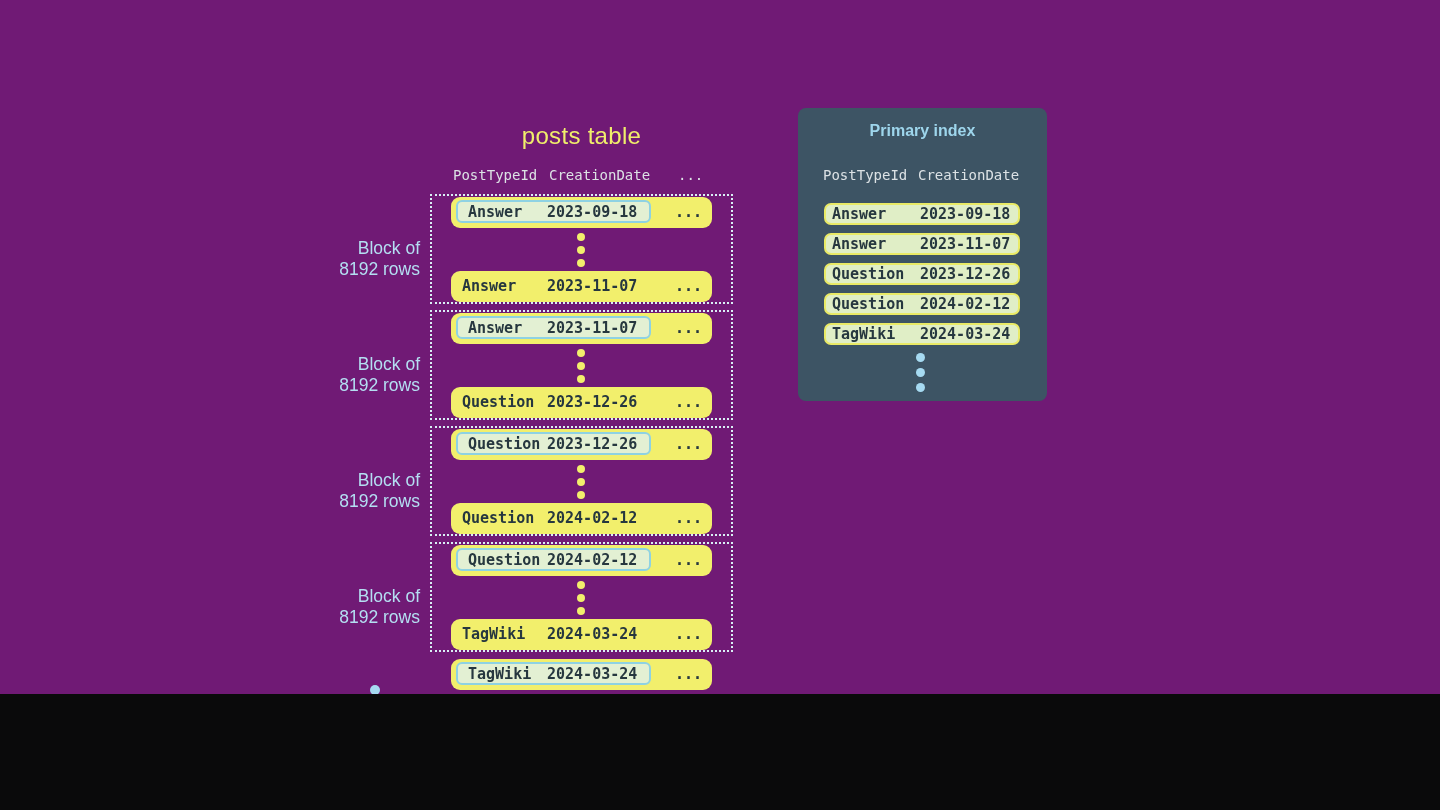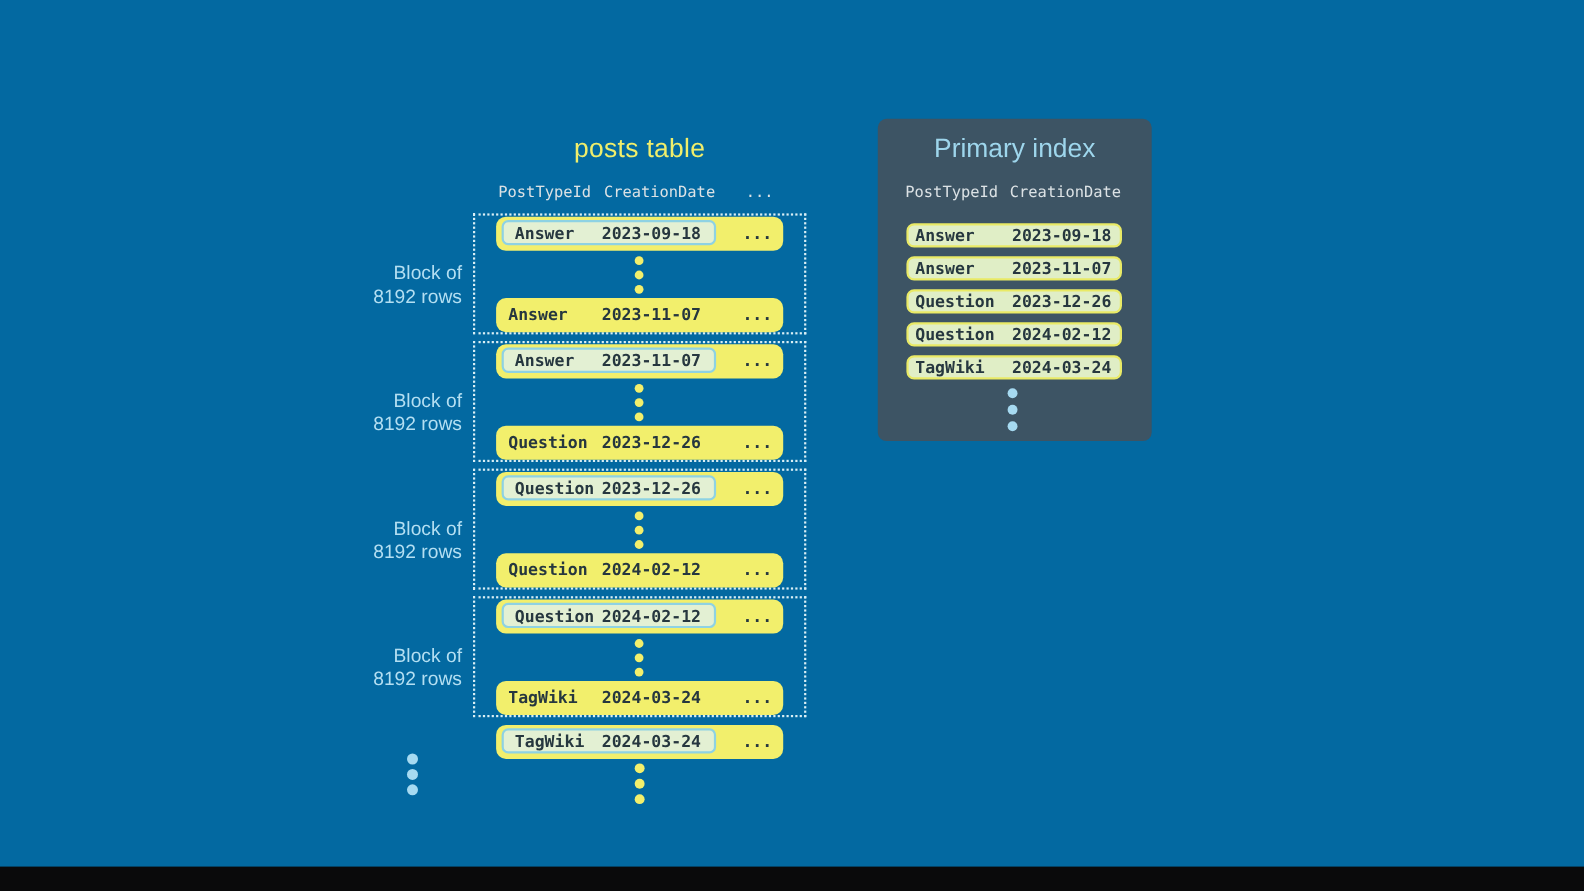--- a/index.html
+++ b/index.html
@@ -1,16 +1,16 @@
 <!DOCTYPE html>
 <html><head>
 <meta charset="utf-8">
 <style>
   html,body{margin:0;padding:0;background:#0a0a0b;}
-  .canvas{position:relative;width:1440px;height:788px;background:#0369a1;overflow:hidden;
+  .canvas{position:relative;width:1440px;height:694px;background:#701a75;overflow:hidden;
           font-family:"Liberation Sans",sans-serif;}
 
   
   .pt-title{position:absolute;left:430px;top:122px;width:303px;text-align:center;
             font-size:24px;font-weight:500;color:#f0ee6b;letter-spacing:.3px;}
   .ch{position:absolute;top:167px;font-family:"DejaVu Sans Mono",monospace;
       font-size:14px;color:#dce2e5;white-space:pre;}
   .ch1{left:453px}.ch2{left:549px}.ch3{left:678px}
 
   .block{position:absolute;left:430px;width:303px;height:110px;box-sizing:border-box;
@@ -42,21 +42,21 @@
   .ydots-big i{width:9px;height:9px;background:#f2ef6c;}
   .bdots{gap:4px;left:370px;top:685px;}
   .bdots i{width:10px;height:10px;background:#a6daf1;}
   .pidots{gap:6px;left:118px;top:245px;}
   .pidots i{width:9px;height:9px;background:#a6daf1;}
 
   
   .panel{position:absolute;left:798px;top:108px;width:249px;height:293px;
          background:#3d5464;border-radius:8px;}
   .pi-title{position:absolute;top:14px;left:0;width:100%;text-align:center;
-            font-size:24px;font-weight:400;color:#9ed6ec;}
+            font-size:16px;font-weight:700;color:#9ed6ec;}
   .pi-ch{position:absolute;top:59px;font-family:"DejaVu Sans Mono",monospace;
          font-size:14px;color:#dce2e5;white-space:pre;}
   .pi-ch1{left:25px}.pi-ch2{left:120px}
   .pirow{position:absolute;left:26px;width:196px;height:22px;box-sizing:border-box;
          background:#e0eec6;border:2px solid #e9ea66;border-radius:7px;
          font-family:"DejaVu Sans Mono",monospace;font-weight:700;font-size:15px;color:#26373f;}
   .pirow .pt{position:absolute;left:6px;top:0;white-space:pre;}
   .pirow .cd{position:absolute;left:94px;top:0;white-space:pre;}
 </style>
 </head>

